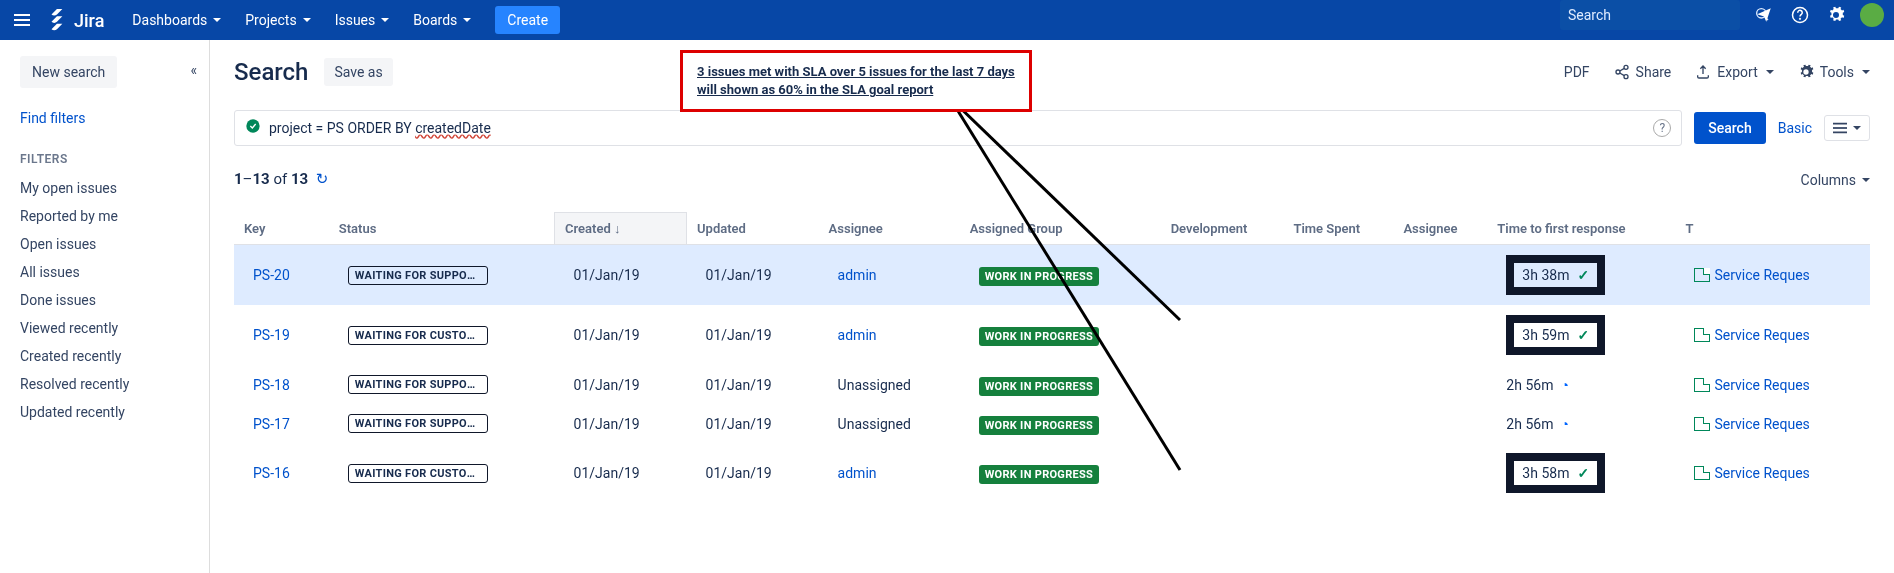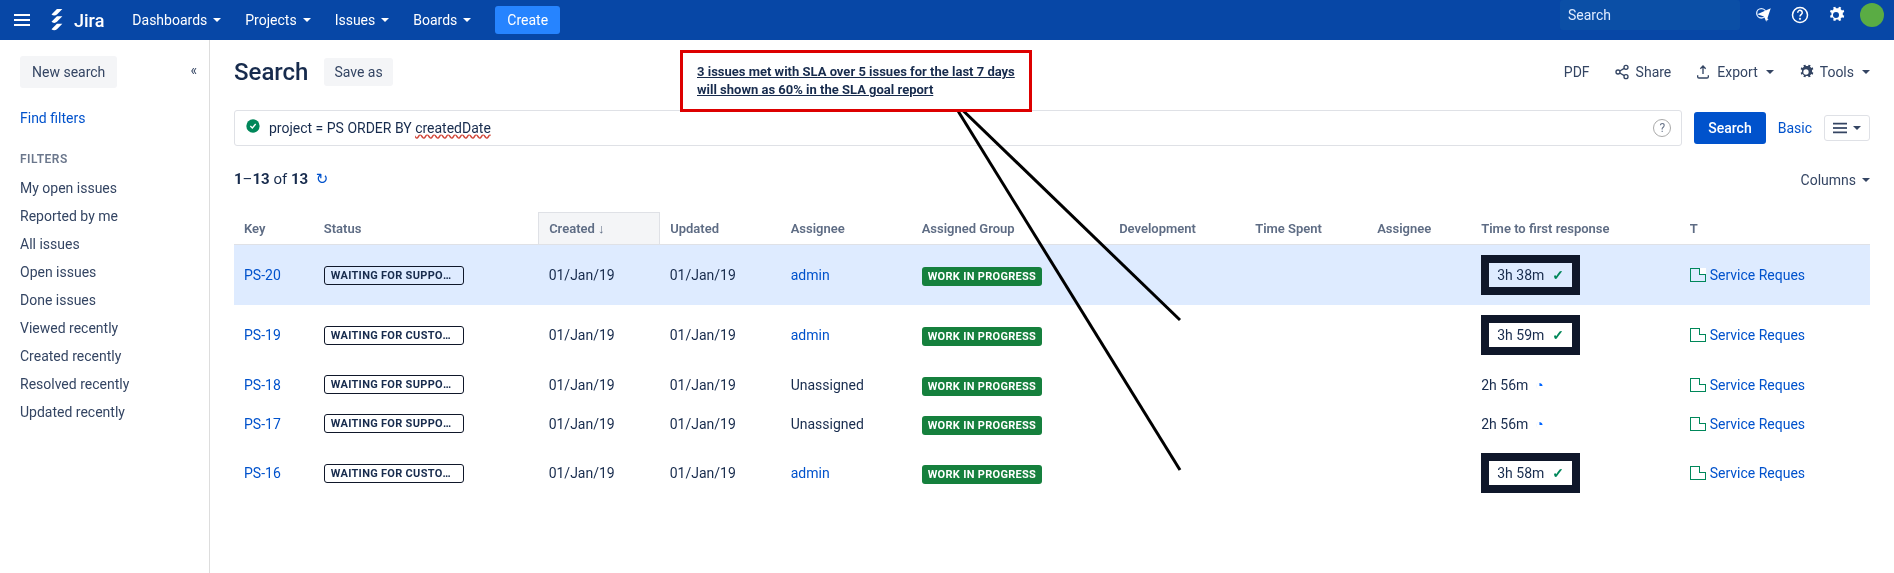--- a/index.html
+++ b/index.html
@@ -43,21 +43,21 @@
 .basic-link{color:#0052CC;cursor:pointer}
 .view-toggle{border:1px solid #DFE1E6;border-radius:3px;padding:6px 8px;display:flex;align-items:center;gap:4px;cursor:pointer}
 .result-head{display:flex;align-items:flex-end;margin-bottom:24px}
 .result-count{font-size:15px}
 .result-count b{font-weight:700}
 .refresh-icon{color:#0052CC;margin-left:4px;cursor:pointer}
 .columns-link{margin-left:auto;display:flex;align-items:center;gap:4px;cursor:pointer;color:#344563}
 table{width:100%;border-collapse:collapse}
 th{text-align:left;font-weight:600;color:#5E6C84;font-size:13px;padding:8px 10px;border-bottom:1px solid #DFE1E6}
 th.sorted{background:#F4F5F7;border:1px solid #DFE1E6}
-td{padding:10px 10px;font-size:14px;vertical-align:middle}
+td{padding:10px 19px;font-size:14px;vertical-align:middle}
 tbody tr:first-child{background:#DEEBFF}
 .key-link{color:#0052CC;cursor:pointer}
 .status-lozenge{border:1px solid #0f172a;font-size:11px;font-weight:700;padding:2px 6px;border-radius:3px;letter-spacing:0.3px;display:inline-block;max-width:140px;overflow:hidden;text-overflow:ellipsis;white-space:nowrap;vertical-align:middle}
 .group-lozenge{background:#15803d;color:#fff;font-size:11px;font-weight:700;padding:3px 6px;border-radius:3px;letter-spacing:0.3px}
 .assignee-link{color:#0052CC;cursor:pointer}
 .unassigned{color:#172B4D}
 .sla-cell{display:flex;align-items:center;gap:7px}
 .sla-check{color:#00875A;font-weight:bold}
 .sla-clock{color:#0065FF}
 .red-box{border:8px solid #0f172a;padding:4px 8px;display:inline-flex;align-items:center;gap:8px}
@@ -135,22 +135,22 @@
 
 <div class="layout">
   <div class="sidebar">
     <div class="collapse-icon">«</div>
     <div class="new-search-btn">New search</div>
     <a class="find-filters">Find filters</a>
     <div class="filters-heading">FILTERS</div>
     <div id="filter-list">
         <div class="filter-item">My open issues</div>
         <div class="filter-item">Reported by me</div>
+        <div class="filter-item">Open issues</div>
         <div class="filter-item">All issues</div>
-        <div class="filter-item">Open issues</div>
         <div class="filter-item">Done issues</div>
         <div class="filter-item">Viewed recently</div>
         <div class="filter-item">Created recently</div>
         <div class="filter-item">Resolved recently</div>
         <div class="filter-item">Updated recently</div>
       </div>
   </div>
 
   <div class="main">
 

